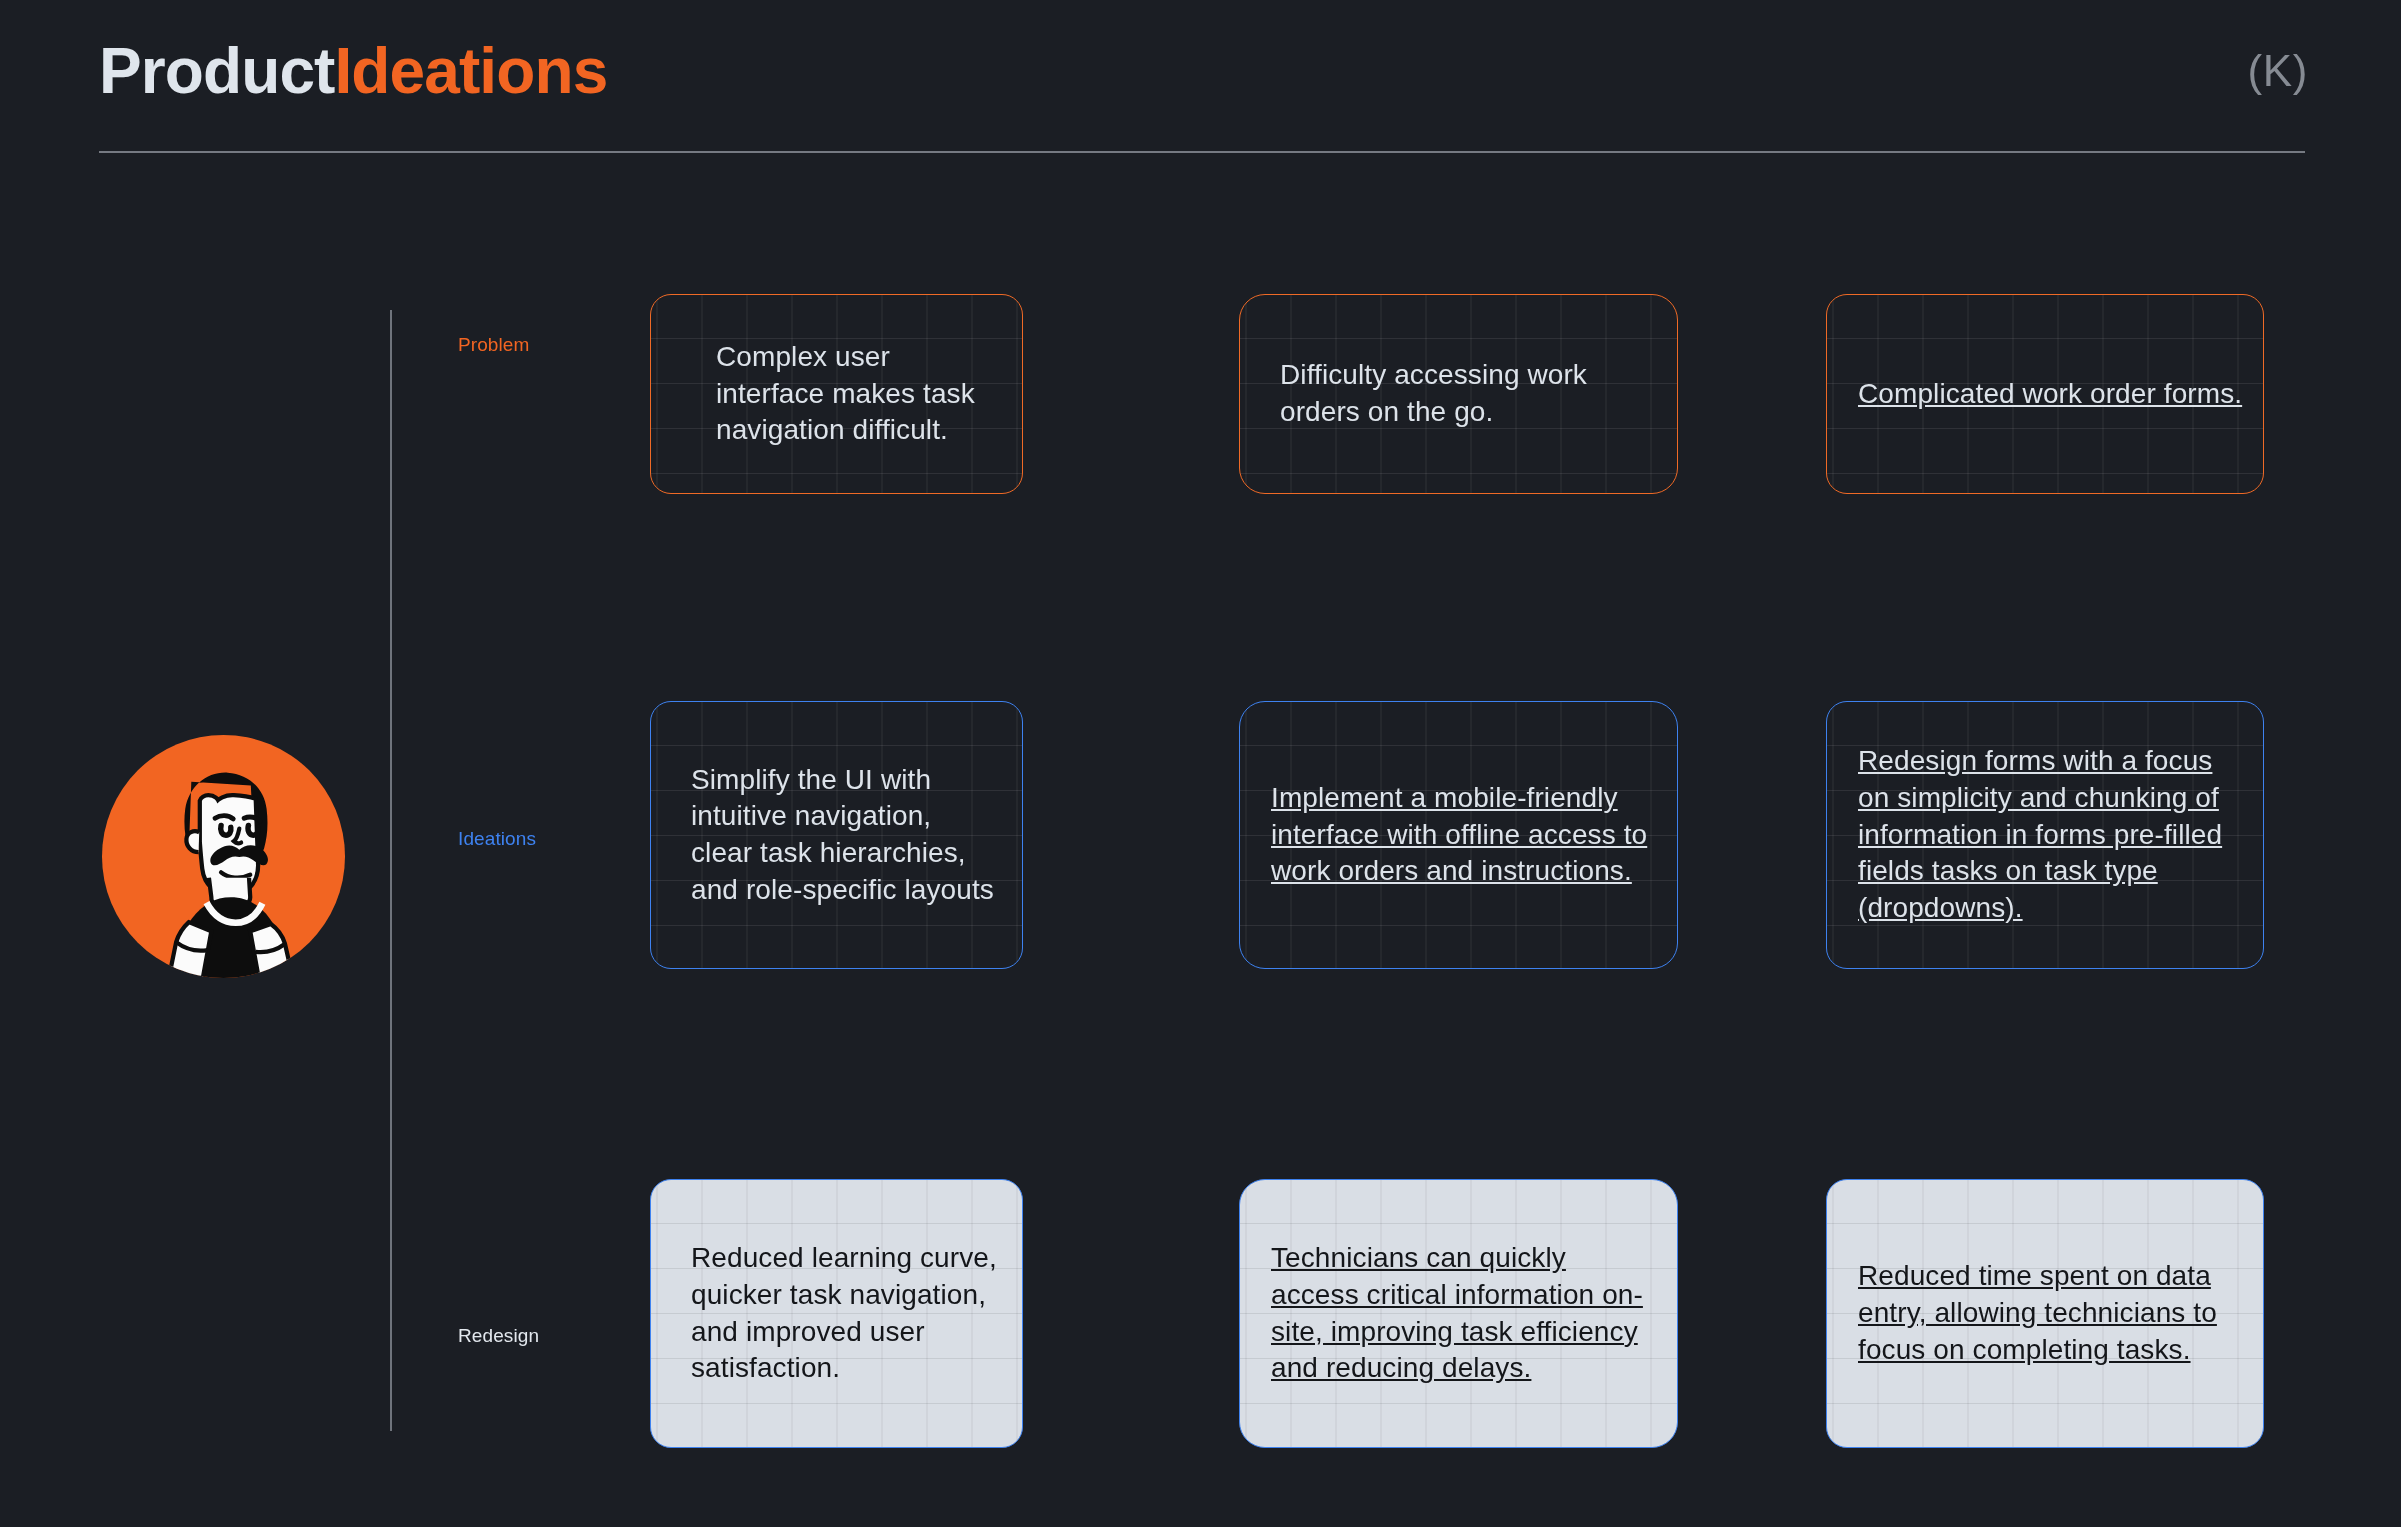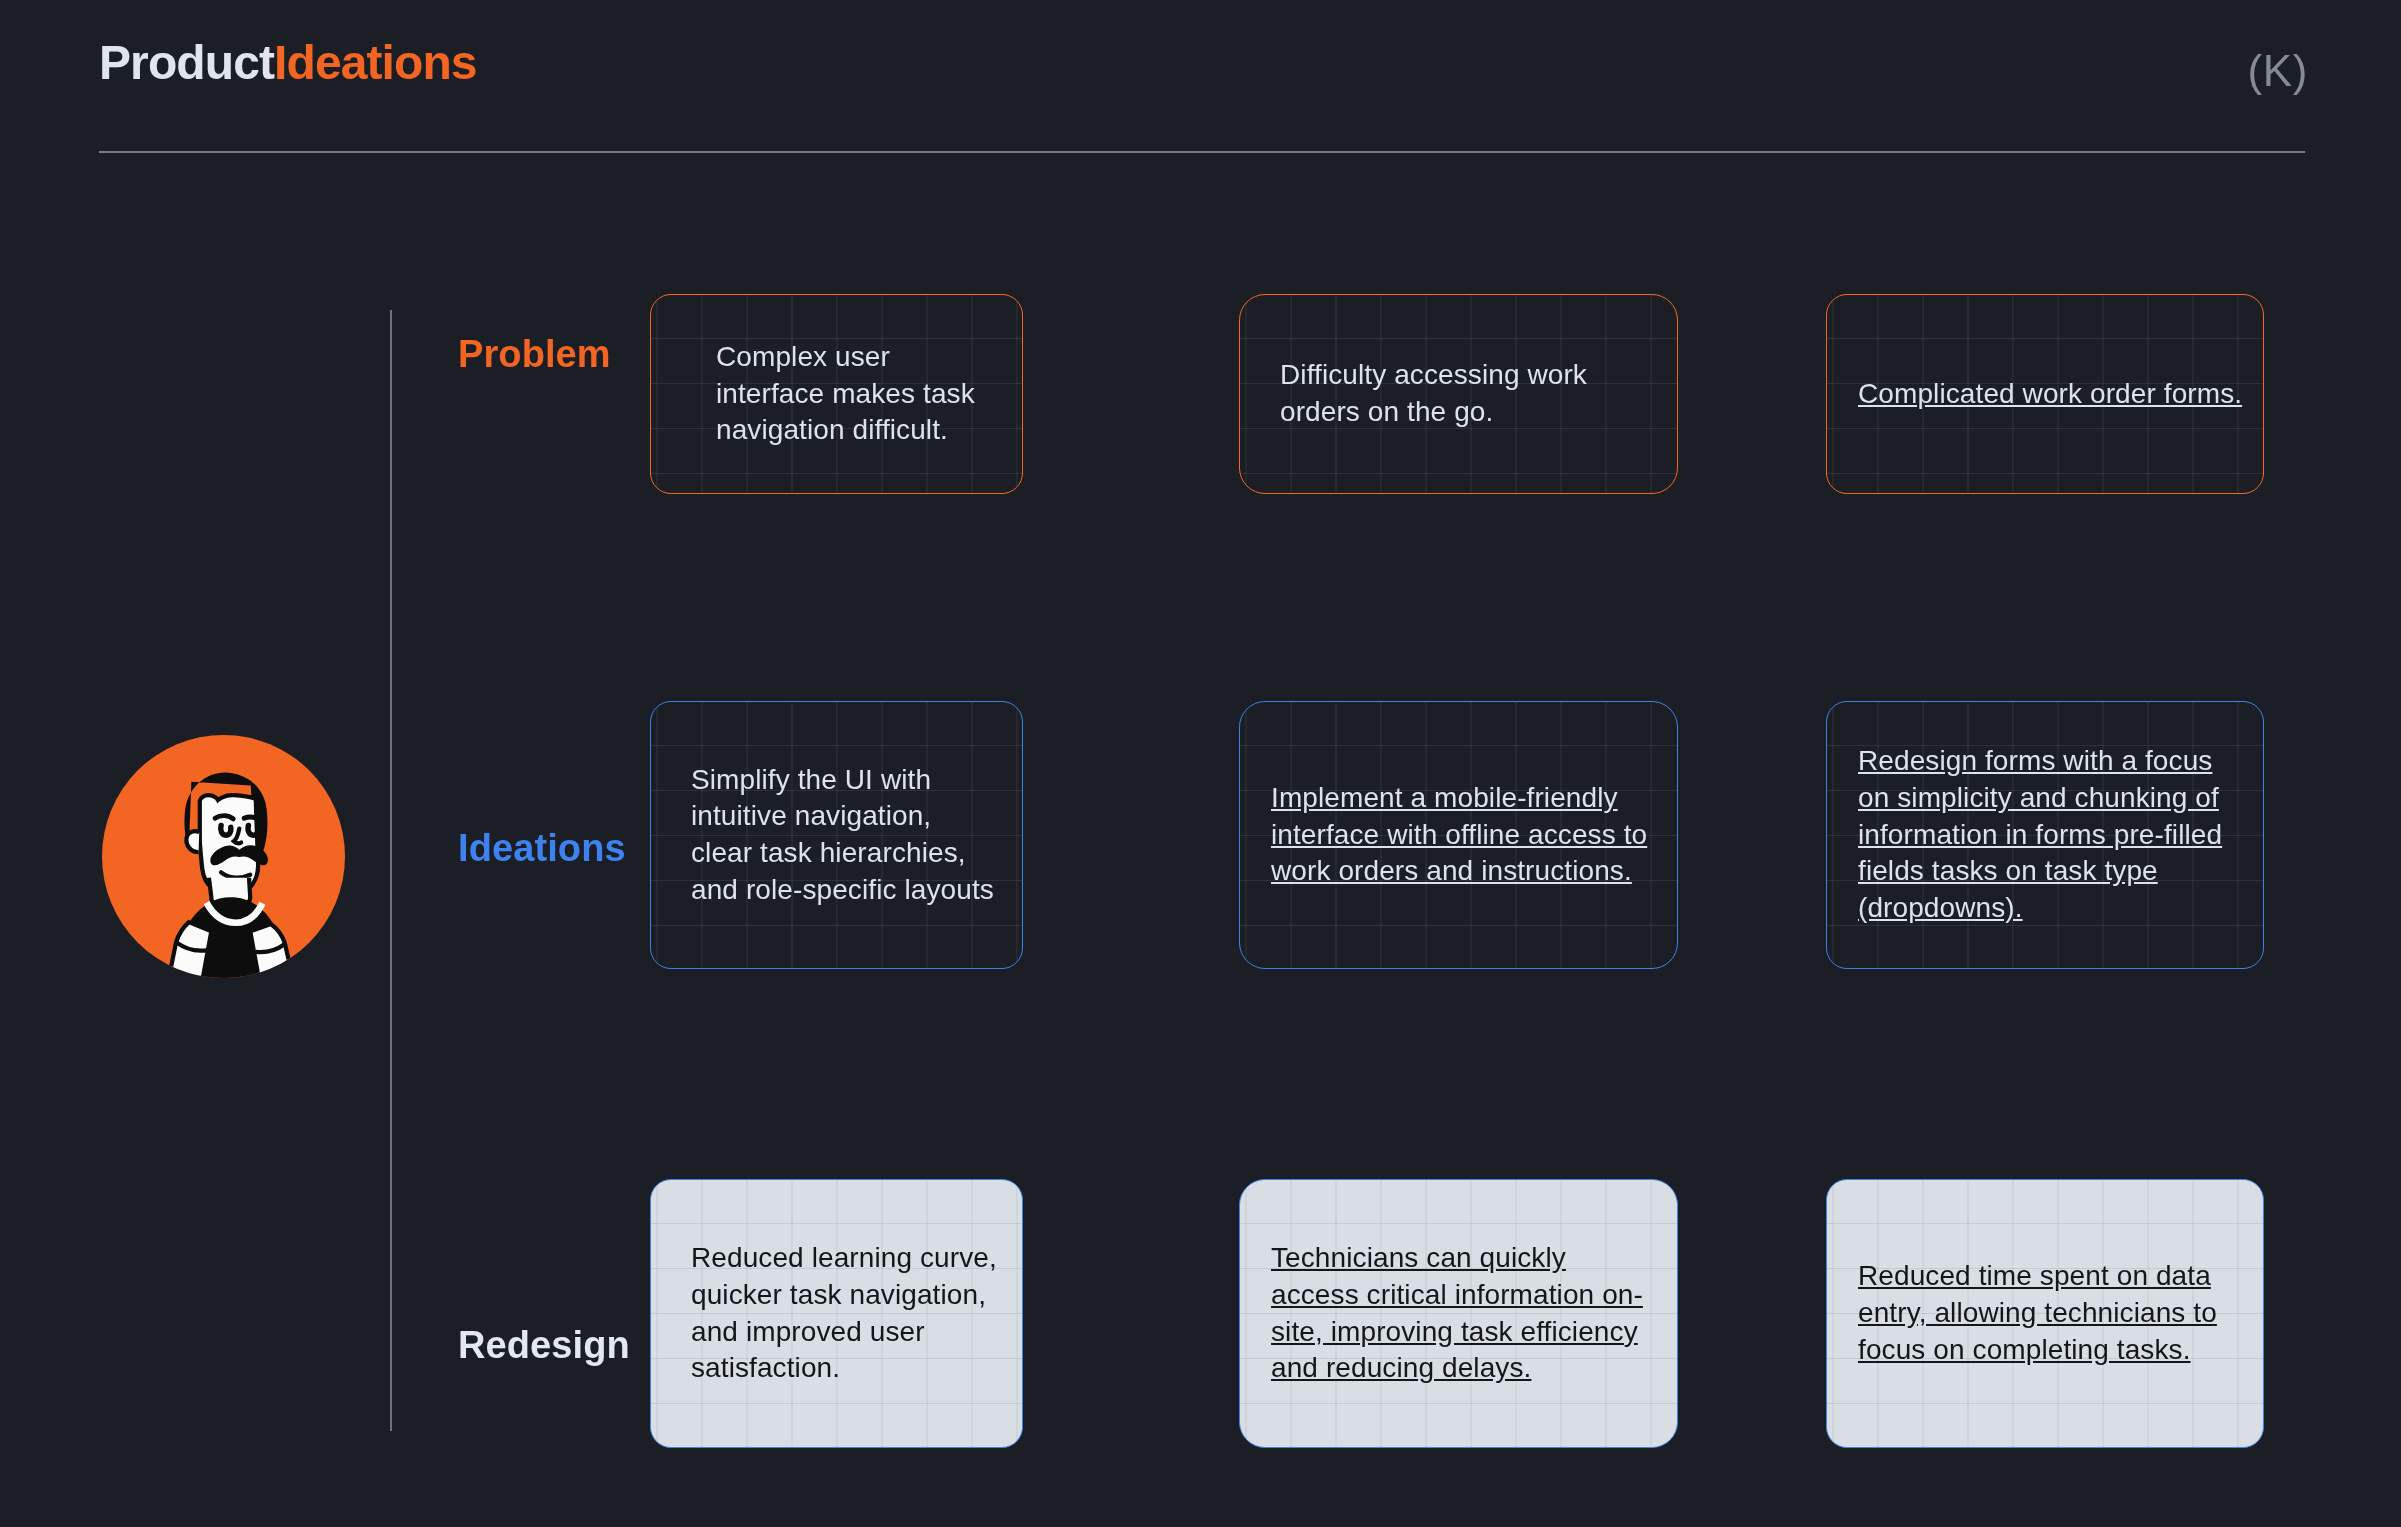--- a/index.html
+++ b/index.html
@@ -18,21 +18,21 @@
 
   
   #slide-header {
     position: absolute;
     left: 0; top: 0;
     width: 2401px; height: 156px;
   }
   #page-title {
     position: absolute;
     left: 99px; top: 39px;
-    font-size: 48px;
+    font-size: 64px;
     font-weight: 600;
     letter-spacing: -0.9px;
     line-height: 1;
     white-space: nowrap;
   }
   #page-title .title-primary { color: #dfe5ec; }
   #page-title .title-accent  { color: #f26522; }
 
   #slide-badge {
     position: absolute;
@@ -65,22 +65,22 @@
   #timeline-axis {
     position: absolute;
     left: 390px; top: 310px;
     width: 1.9px; height: 1121px;
     background: #6f747c;
   }
 
   
   .row-label {
     position: absolute;
-    font-size: 38px;
-    font-weight: 700;
+    font-size: 19px;
+    font-weight: 400;
     letter-spacing: 0.1px;
     line-height: 1;
     white-space: nowrap;
   }
   #row-label-problem  { left: 458px; top: 335px;  color: #f26522; }
   #row-label-ideations{ left: 458px; top: 829px; color: #3e82f0; }
   #row-label-results  { left: 458px; top: 1326px; color: #e3e8ee; }
 
   
   .card {

